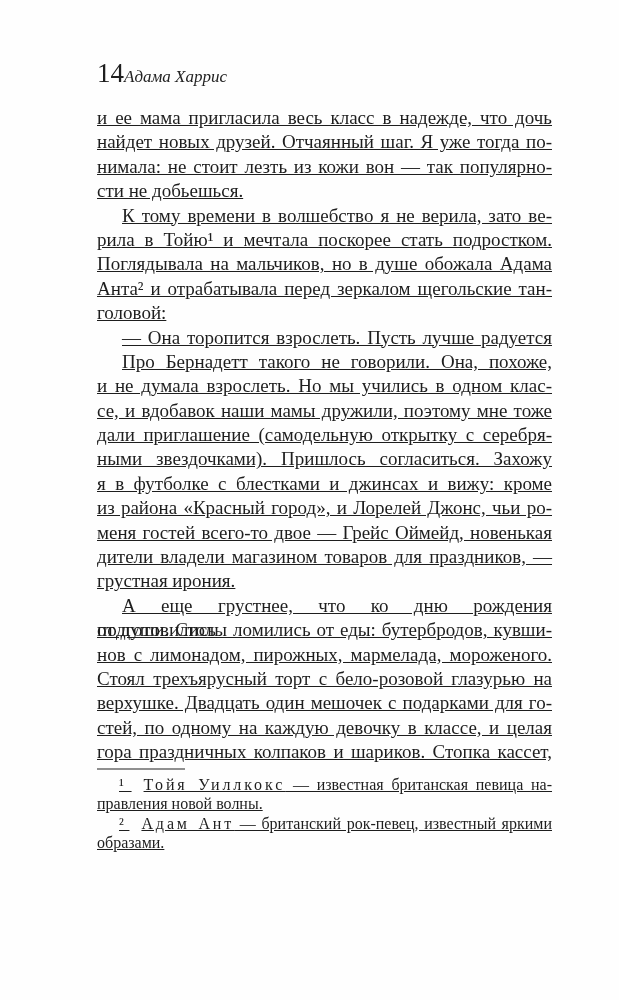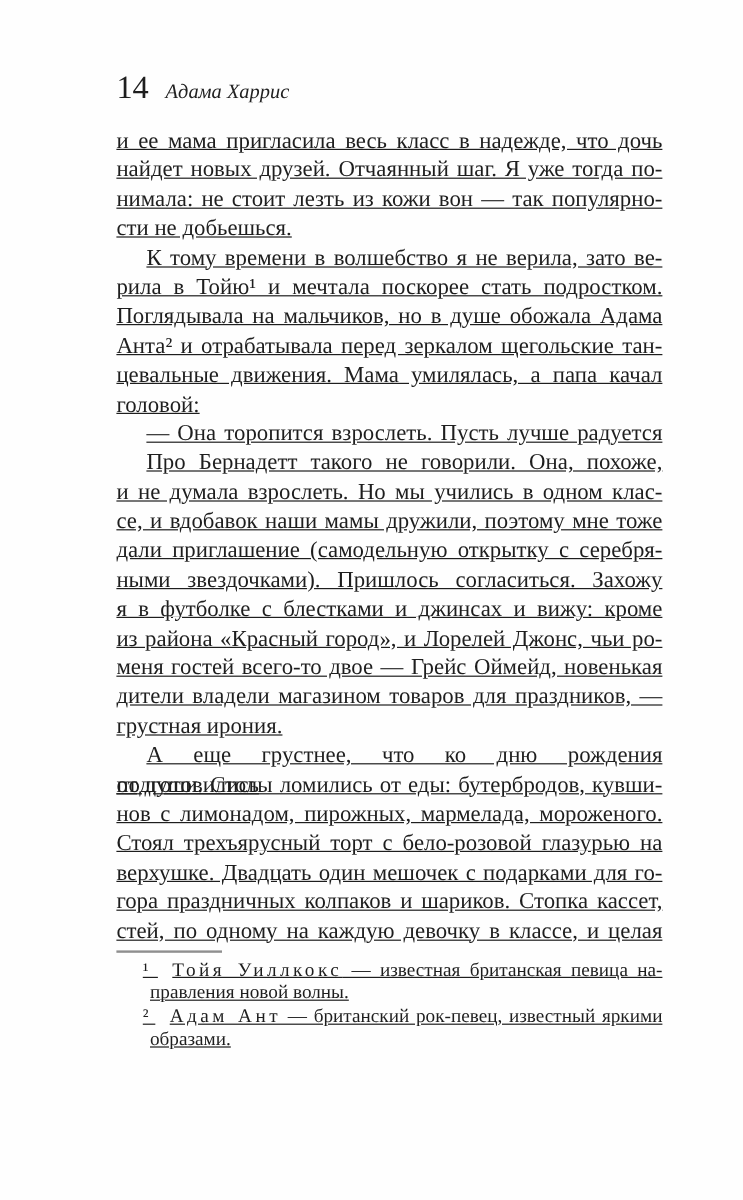--- a/index.html
+++ b/index.html
@@ -15,21 +15,20 @@
     font-family: "Liberation Serif", "DejaVu Serif", serif;
     color: #1e1e1e;
     overflow: hidden;
   }
   .runhead {
     position: absolute;
     left: 97px;
     top: 60px;
     display: flex;
     align-items: baseline;
-    gap: 14px;
   }
   .pagenum {
     font-size: 27px;
     line-height: 1;
     color: #1e1e1e;
   }
   .author {
     font-style: italic;
     font-size: 17px;
     line-height: 1;
@@ -58,21 +57,21 @@
     margin: 3px 0 5px 0;
   }
   .fn-line {
     font-size: 16px;
     line-height: 19.5px;
     height: 19.5px;
     text-align: justify;
     text-align-last: justify;
   }
   .fn-line.indent { text-indent: 22px; }
-  .fn-line.endp { text-align-last: left; margin-left: 28px; }
+  .fn-line.endp { text-align-last: left; }
   .sp { letter-spacing: 0.18em; margin-left: 12px; }
 </style>
 </head>
 <body>
 
 <div class="page">
 
   <div class="runhead">
     <span class="pagenum">14</span>
     <span class="author">Адама Харрис</span>
@@ -81,40 +80,39 @@
   <div class="textblock">
     <div id="body-lines">
         <div class="line">и ее мама пригласила весь класс в надежде, что дочь</div>
         <div class="line">найдет новых друзей. Отчаянный шаг. Я уже тогда по-</div>
         <div class="line">нимала: не стоит лезть из кожи вон — так популярно-</div>
         <div class="line endp">сти не добьешься.</div>
         <div class="line indent">К тому времени в волшебство я не верила, зато ве-</div>
         <div class="line">рила в Тойю¹ и мечтала поскорее стать подростком.</div>
         <div class="line">Поглядывала на мальчиков, но в душе обожала Адама</div>
         <div class="line">Анта² и отрабатывала перед зеркалом щегольские тан-</div>
-        <div class="line">цевальные движения. Мама умилялась, а папа качал</div>
         <div class="line endp">головой:</div>
         <div class="line indent">— Она торопится взрослеть. Пусть лучше радуется</div>
         <div class="line indent">Про Бернадетт такого не говорили. Она, похоже,</div>
         <div class="line">и не думала взрослеть. Но мы учились в одном клас-</div>
         <div class="line">се, и вдобавок наши мамы дружили, поэтому мне тоже</div>
         <div class="line">дали приглашение (самодельную открытку с серебря-</div>
         <div class="line">ными звездочками). Пришлось согласиться. Захожу</div>
         <div class="line">я в футболке с блестками и джинсах и вижу: кроме</div>
         <div class="line">из района «Красный город», и Лорелей Джонс, чьи ро-</div>
         <div class="line">меня гостей всего-то двое — Грейс Оймейд, новенькая</div>
         <div class="line">дители владели магазином товаров для праздников, —</div>
         <div class="line endp">грустная ирония.</div>
         <div class="line indent">А еще грустнее, что ко дню рождения подготовились</div>
         <div class="line">от души. Столы ломились от еды: бутербродов, кувши-</div>
         <div class="line">нов с лимонадом, пирожных, мармелада, мороженого.</div>
         <div class="line">Стоял трехъярусный торт с бело-розовой глазурью на</div>
         <div class="line">верхушке. Двадцать один мешочек с подарками для го-</div>
+        <div class="line">стей, по одному на каждую девочку в классе, и целая</div>
         <div class="line">гора праздничных колпаков и шариков. Стопка кассет,</div>
-        <div class="line">стей, по одному на каждую девочку в классе, и целая</div>
       </div>
     <div class="fnsep"></div>
     <div id="footnote-lines">
         <div class="fn-line indent"><span class="">¹ </span><span class="sp">Тойя Уиллкокс</span><span class=""> — известная британская певица на-</span></div>
         <div class="fn-line endp"><span class="">правления новой волны.</span></div>
         <div class="fn-line indent"><span class="">² </span><span class="sp">Адам Ант</span><span class=""> — британский рок-певец, известный яркими</span></div>
         <div class="fn-line endp"><span class="">образами.</span></div>
       </div>
   </div>
 

